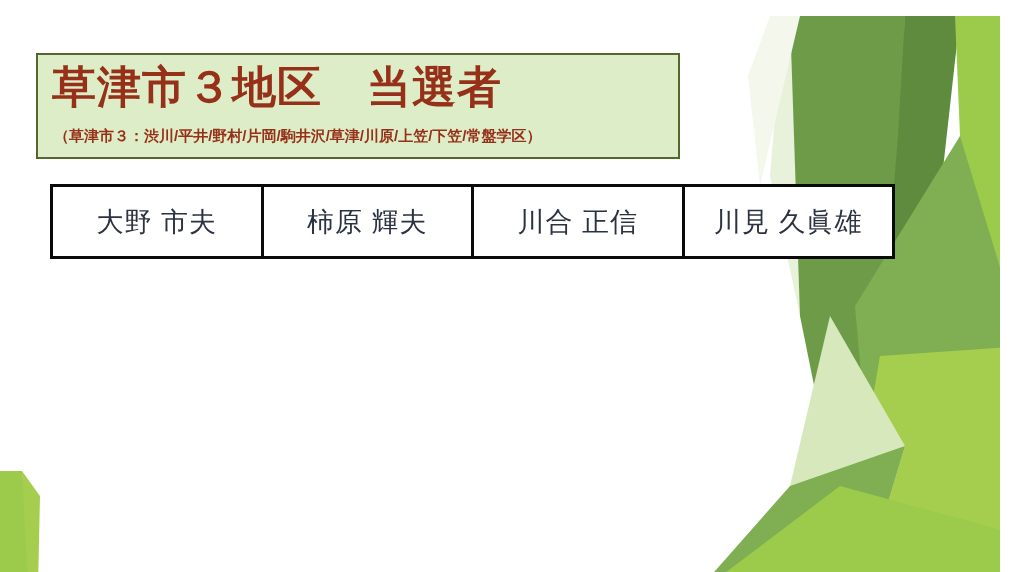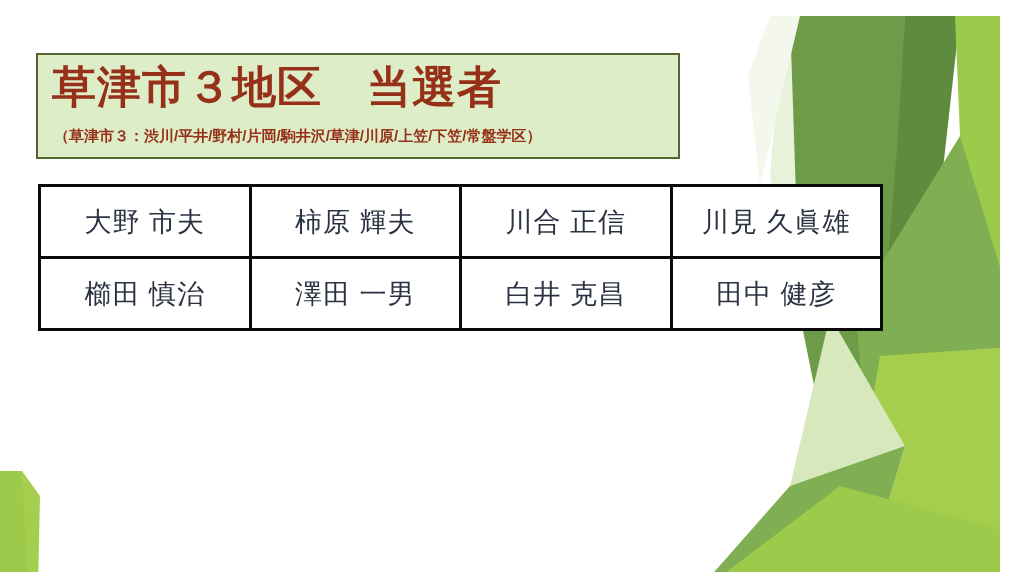--- a/index.html
+++ b/index.html
@@ -58,21 +58,21 @@
     line-height: 22px;
     font-weight: 700;
     color: #963018;
     white-space: nowrap;
     text-align: right;
   }
 
   
   #winners-table {
     position: absolute;
-    left: 38px;
+    left: 50px;
     top: 168px;
     width: 845px;
     border-collapse: collapse;
     background: #ffffff;
     table-layout: fixed;
     padding-left: 28px;
   }
   #winners-table td {
     border: 3px solid #0a0a0a;
     height: 69px;
@@ -121,22 +121,16 @@
   </div>
 
   <table id="winners-table">
     <tbody>
         <tr>
           <td>大野 市夫</td>
           <td>柿原 輝夫</td>
           <td>川合 正信</td>
           <td>川見 久眞雄</td>
         </tr>
-        <tr>
-          <td>櫛田 慎治</td>
-          <td>澤田 一男</td>
-          <td>白井 克昌</td>
-          <td>田中 健彦</td>
-        </tr>
       </tbody>
   </table>
 
 </div>
 
 </body></html>

